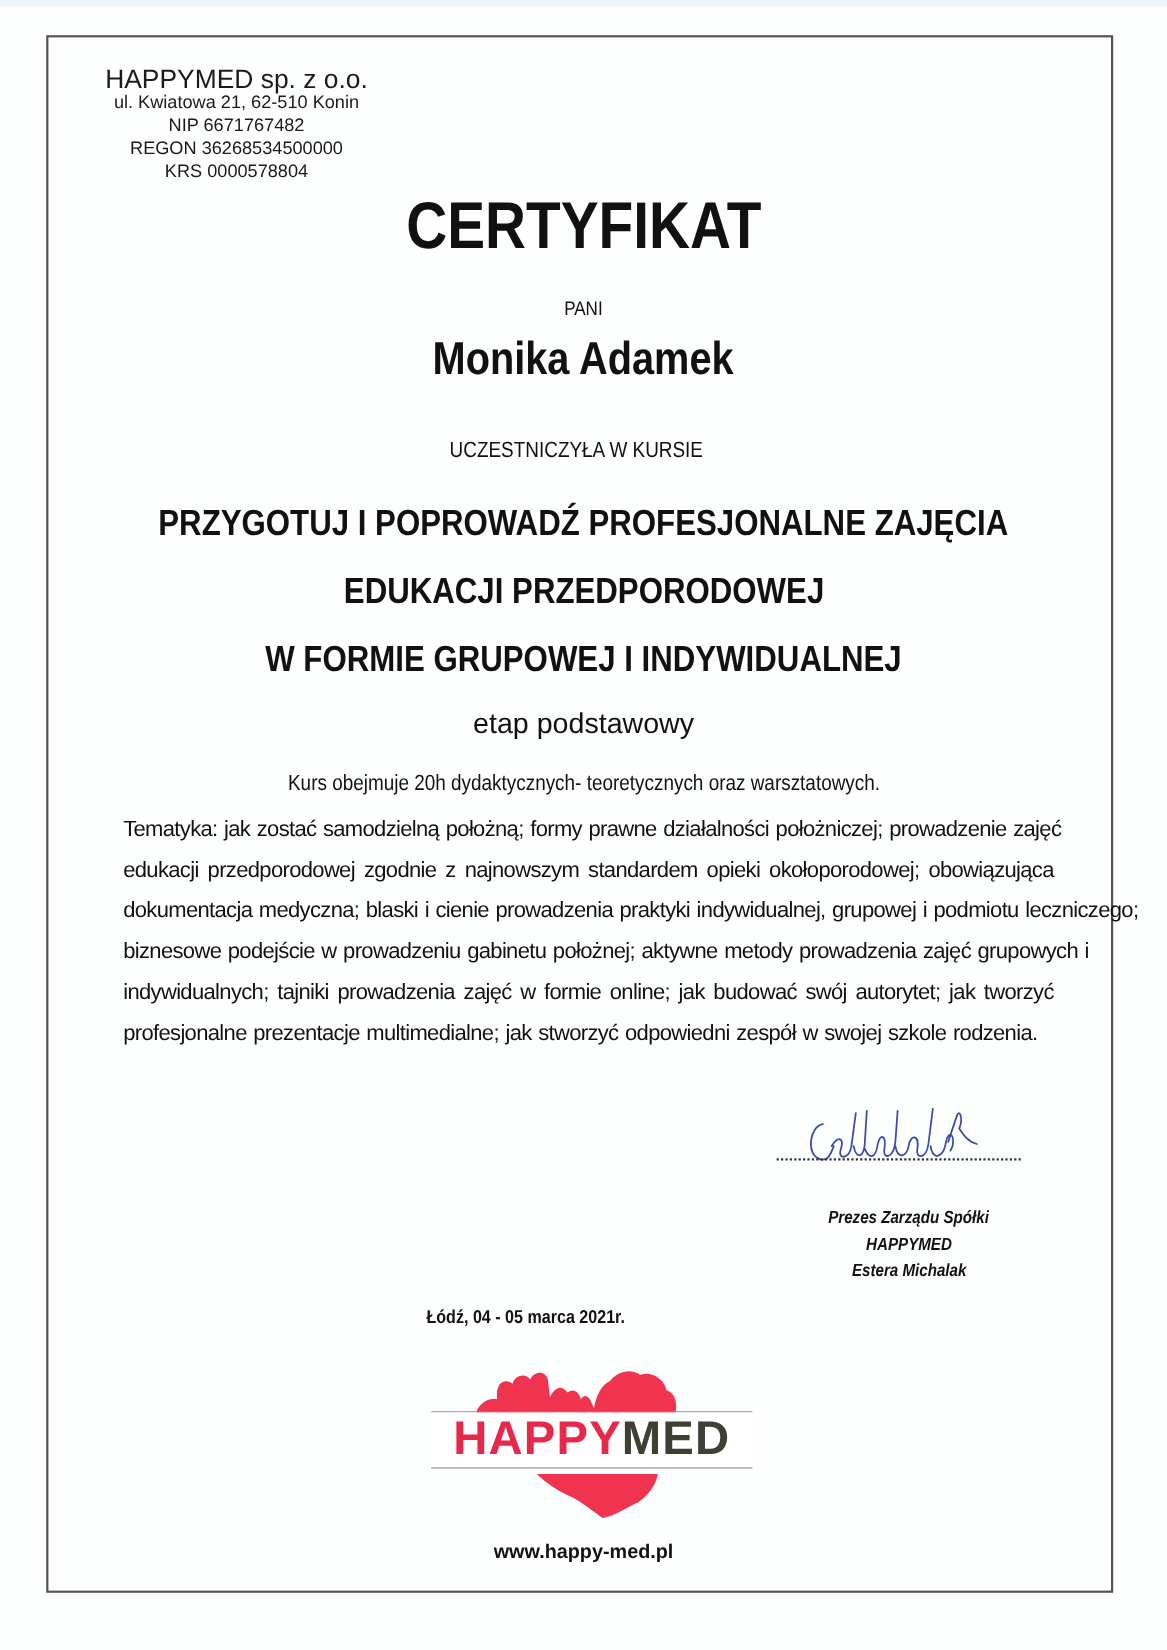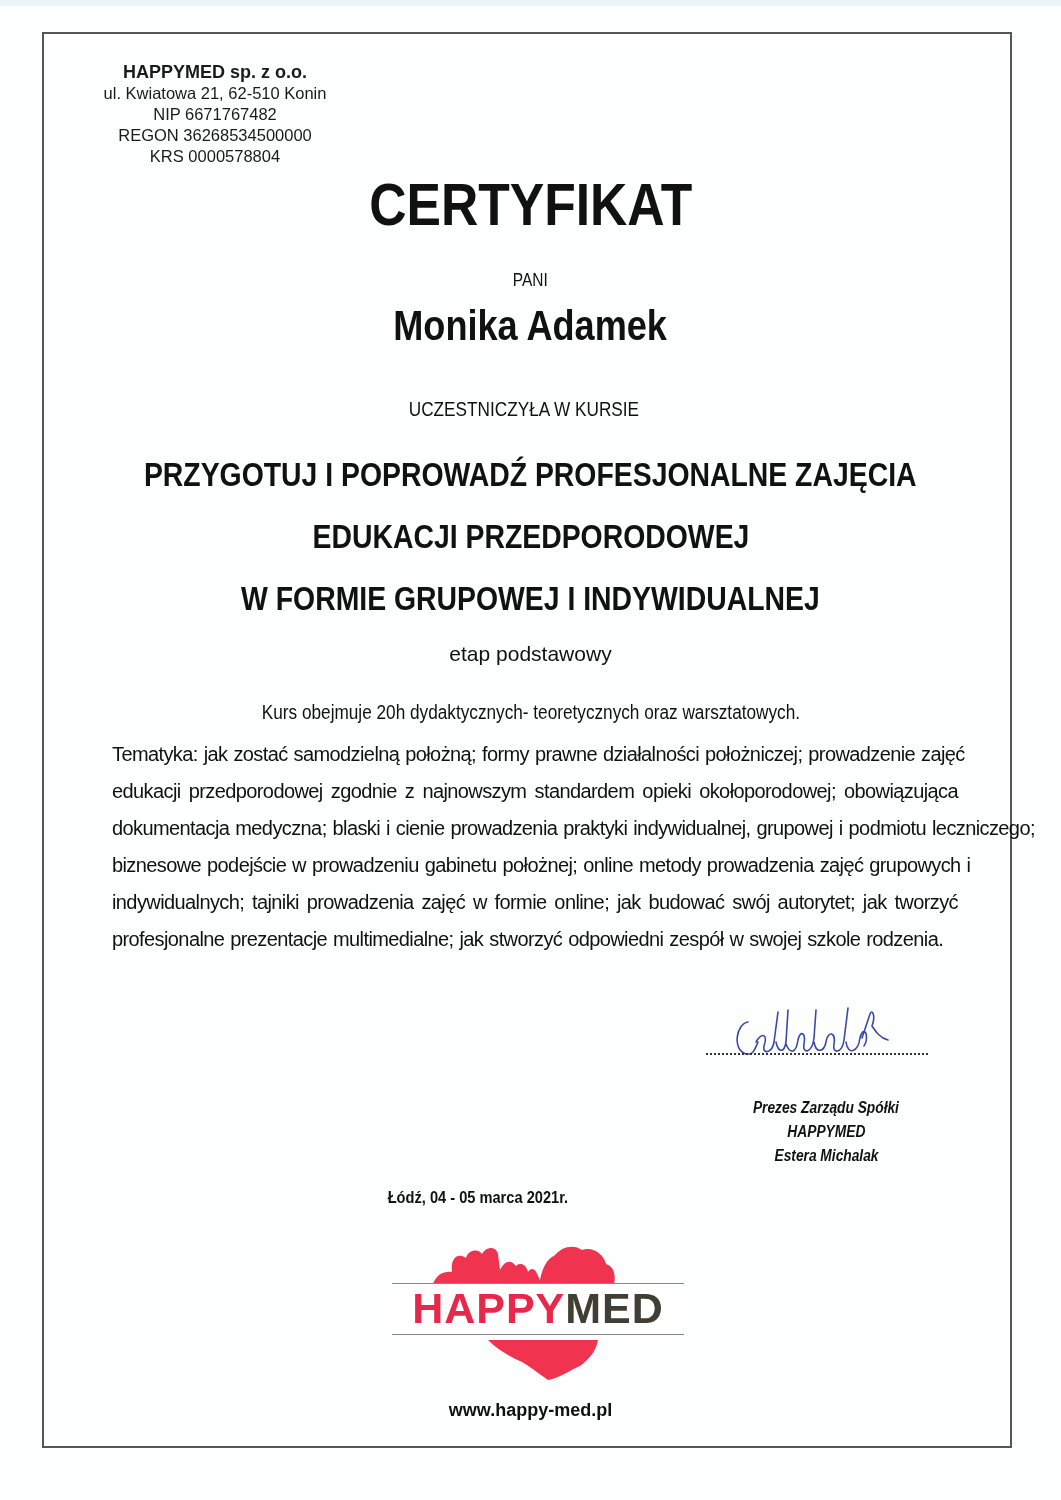--- a/index.html
+++ b/index.html
@@ -14,33 +14,33 @@
     position: absolute; left: 42px; top: 32px; width: 966px; height: 1412px;
     border: 2.5px solid #555; box-sizing: content-box;
   }
   .abs { position: absolute; }
   .center { text-align: center; }
 
   .company {
     position: absolute; left: 60px; top: 62px; width: 310px; text-align: center;
     font-size: 16.5px; line-height: 21px; color: #1a1a1a;
   }
-  .company .name { font-weight: bold; font-size: 18px; }
+  .company .name { font-weight: normal; font-size: 24px; }
 
   .condensed { transform: scaleX(0.86); transform-origin: center; display: inline-block; white-space: nowrap; }
 
   .title { left: 0; width: 1061px; top: 170px; font-size: 60px; font-weight: bold; letter-spacing: 0px; }
   .pani { left: 0; width: 1061px; top: 270px; font-size: 18px; }
   .person { left: 0; width: 1061px; top: 302px; font-size: 42px; font-weight: bold; }
   .participated { left: 0; width: 1047px; top: 398px; font-size: 20px; }
   .course { left: 0; width: 1061px; font-size: 33px; font-weight: bold; }
   .course.l1 { top: 456px; }
   .course.l2 { top: 518px; }
   .course.l3 { top: 580px; }
-  .stage { left: 0; width: 1061px; top: 642px; font-size: 21px; }
+  .stage { left: 0; width: 1061px; top: 642px; font-size: 26px; }
   .hours { left: 0; width: 1061px; top: 701px; font-size: 20px; }
 
   .topics {
     position: absolute; left: 112px; top: 736px; width: 846px;
     font-size: 20px; line-height: 37px; text-align: justify;
     letter-spacing: -0.6px; word-spacing: 1px;
   }
   .topics .ln { display: block; text-align: justify; text-align-last: justify; height: 37px; white-space: nowrap; }
   .topics .ln.last { text-align-last: left; }
 
@@ -108,21 +108,21 @@
 <div class="abs center stage">etap podstawowy</div>
 
 <div class="abs center hours">
   <span class="condensed">Kurs obejmuje 20h dydaktycznych- teoretycznych oraz warsztatowych.</span>
 </div>
 
 <div class="topics">
   <span class="ln">Tematyka: jak zostać samodzielną położną; formy prawne działalności położniczej; prowadzenie zajęć</span>
   <span class="ln">edukacji przedporodowej zgodnie z najnowszym standardem opieki okołoporodowej; obowiązująca</span>
   <span class="ln">dokumentacja medyczna; blaski i cienie prowadzenia praktyki indywidualnej, grupowej i podmiotu leczniczego;</span>
-  <span class="ln">biznesowe podejście w prowadzeniu gabinetu położnej; online metody prowadzenia zajęć grupowych i</span>
+  <span class="ln">biznesowe podejście w prowadzeniu gabinetu położnej; aktywne metody prowadzenia zajęć grupowych i</span>
   <span class="ln">indywidualnych; tajniki prowadzenia zajęć w formie online; jak budować swój autorytet; jak tworzyć</span>
   <span class="ln last">profesjonalne prezentacje multimedialne; jak stworzyć odpowiedni zespół w swojej szkole rodzenia.</span>
 </div>
 
 <svg class="sig-scribble" viewBox="0 0 170 58">
   <path d="M22 20 C10 22, 6 48, 20 52 C28 54, 30 44, 32 40 M30 40 C36 30, 42 32, 38 44 C36 52, 46 52, 48 40 L52 10 M50 40 C52 50, 58 52, 60 40 L62 8 M60 42 C64 52, 70 52, 72 38 C74 28, 80 30, 78 42 C76 52, 86 52, 88 36 L90 8 M88 40 C90 52, 98 50, 100 40 C102 28, 110 30, 108 42 C106 52, 116 52, 118 38 L122 6 M120 40 C122 54, 132 50, 134 36 C136 26, 142 28, 140 40 L138 44 M136 36 L144 12 C146 6, 150 14, 146 24 C150 30, 154 36, 162 38" fill="none" stroke="#3a4aa8" stroke-width="1.6" stroke-linecap="round" stroke-linejoin="round"></path>
 </svg>
 <div class="sig-dots"></div>
 <div class="sig-text sig-role"><span class="condensed">Prezes Zarządu Spółki</span></div>
 <div class="sig-text sig-company"><span class="condensed">HAPPYMED</span></div>

